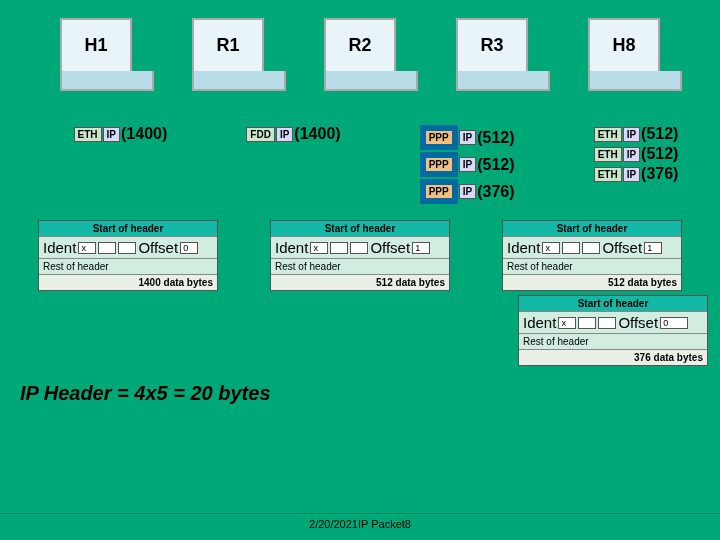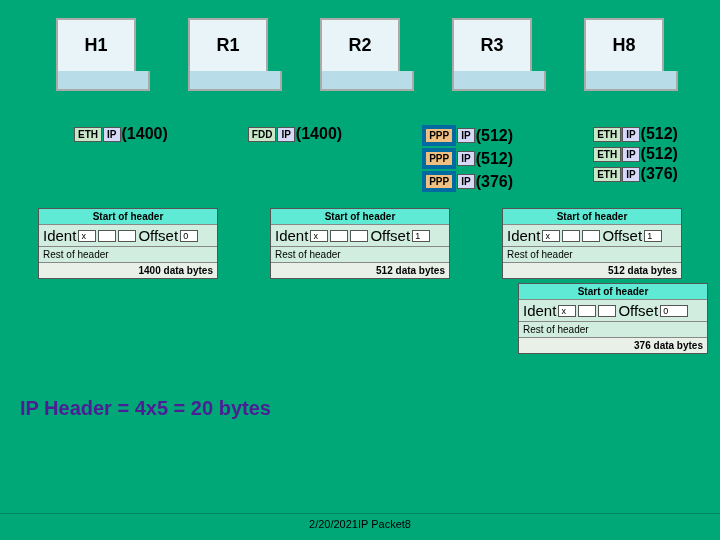--- a/index.html
+++ b/index.html
@@ -16,21 +16,21 @@
 
     
     .nodes-row {
       display: flex;
       justify-content: space-around;
       padding: 18px 30px 0 30px;
     }
     .node-box {
       background: #e8f4f8;
       border: 2px solid #aaa;
-      width: 80px;
+      width: 72px;
       height: 55px;
       display: flex;
       align-items: center;
       justify-content: center;
       font-size: 18px;
       font-weight: bold;
       position: relative;
     }
     .node-box::after {
       content: '';
@@ -60,21 +60,21 @@
     }
     .pkt-eth {
       background: #c8e8c8;
       border: 1px solid #555;
       padding: 1px 3px;
       font-size: 10px;
       font-weight: bold;
     }
     .pkt-ppp {
       background: #f0c080;
-      border: 4px solid #0369a1;
+      border: 6px solid #0369a1;
       padding: 1px 3px;
       font-size: 10px;
       font-weight: bold;
     }
     .pkt-ip {
       background: #d8d8f8;
       border: 1px solid #555;
       padding: 1px 3px;
       font-size: 10px;
       font-weight: bold;
@@ -99,21 +99,21 @@
     }
     .detail-card-wide {
       width: 190px;
     }
     .dc-row {
       border-bottom: 1px solid #888;
       padding: 2px 4px;
       background: #d0ede0;
     }
     .dc-row-header {
-      background: #5eead4;
+      background: #14b8a6;
       font-weight: bold;
       text-align: center;
     }
     .dc-row-ident {
       display: flex;
       align-items: center;
       gap: 2px;
     }
     .ident-field {
       border: 1px solid #555;
@@ -143,22 +143,22 @@
     .bottom-row {
       display: flex;
       justify-content: space-between;
       align-items: flex-end;
       padding: 10px 20px 8px 20px;
       margin-top: 6px;
     }
     .ip-header-label {
       font-size: 20px;
       font-weight: bold;
-      color: #4c1d95;
-      margin-top: 27px;
+      color: #000000;
+      font-style: italic;
     }
 
     
     .footer {
       display: flex;
       justify-content: center;
       padding: 4px 20px;
       border-top: 1px solid rgba(0,0,0,0.2);
       font-size: 11px;
       color: #000;

